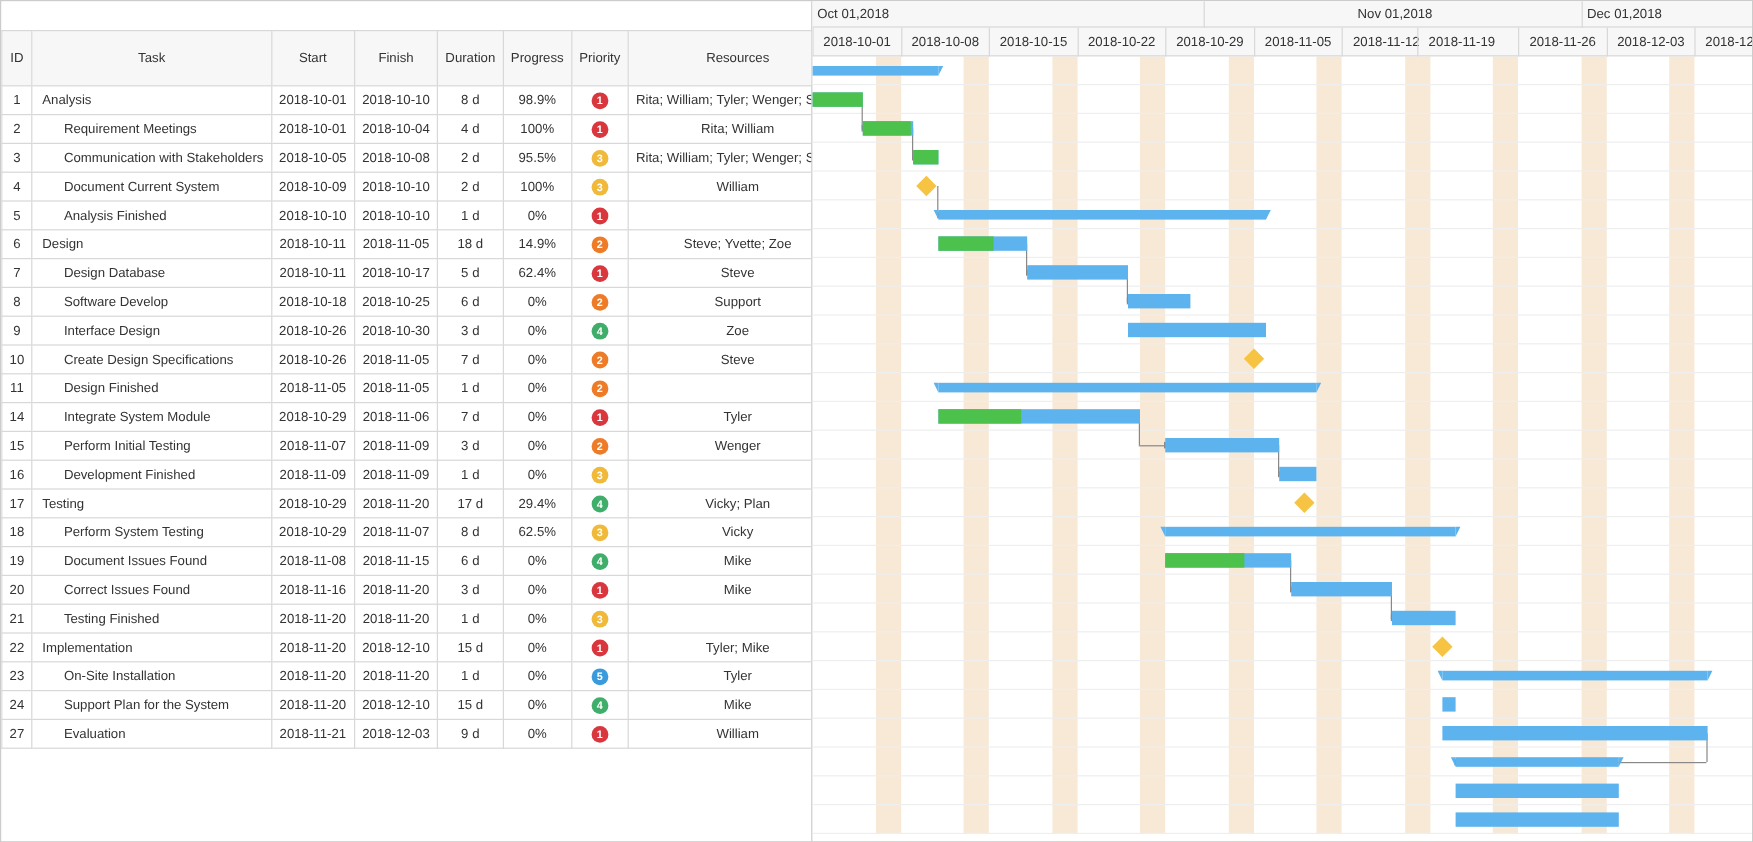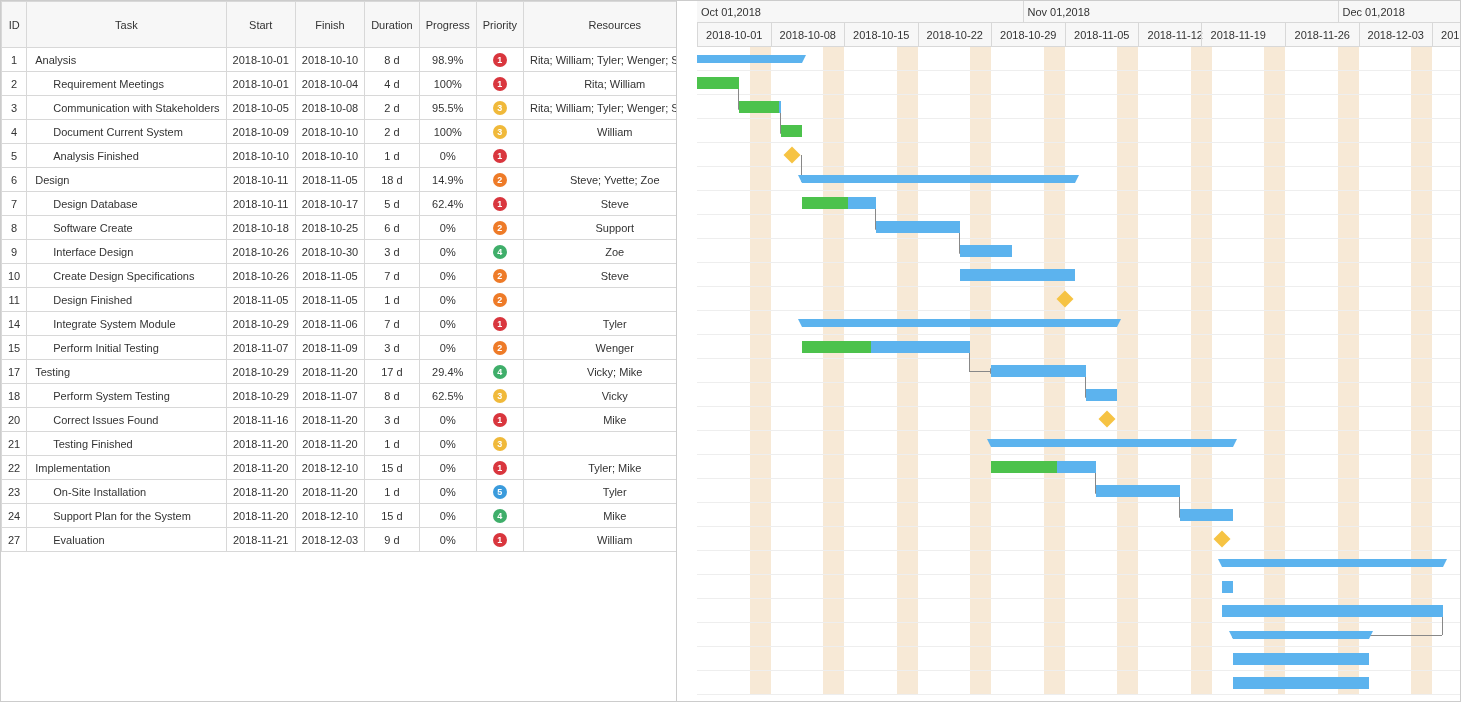--- a/index.html
+++ b/index.html
@@ -19,20 +19,21 @@
   
   .table-pane {
     width: 676px;
     flex-shrink: 0;
     border-right: 1px solid #ccc;
     overflow: hidden;
   }
   table.tasks {
     border-collapse: collapse;
     width: 100%;
+    margin-top: 24px;
   }
   table.tasks th, table.tasks td {
     border: 1px solid #d8d8d8;
     padding: 0 6px;
     height: 24px;
     text-align: center;
     white-space: nowrap;
     overflow: hidden;
     text-overflow: ellipsis;
   }
@@ -53,21 +54,20 @@
     font-size: 9px;
     line-height: 14px;
     text-align: center;
     font-weight: bold;
   }
   
   .gantt-pane {
     flex: 1;
     position: relative;
     overflow: hidden;
-    margin-left: 20px;
   }
   .gantt-header {
     height: 46px;
     border-bottom: 1px solid #d8d8d8;
     position: relative;
     z-index: 3;
     background: #f7f7f7;
   }
   .gantt-header-months {
     height: 22px;
@@ -259,21 +259,21 @@
             <td class="task-name" style="padding-left:26px">Design Database</td>
             <td>2018-10-11</td>
             <td>2018-10-17</td>
             <td>5 d</td>
             <td>62.4%</td>
             <td><span class="priority-badge" style="background:#d9363e">1</span></td>
             <td>Steve</td>
           </tr>
           <tr>
             <td>8</td>
-            <td class="task-name" style="padding-left:26px">Software Create</td>
+            <td class="task-name" style="padding-left:26px">Software Develop</td>
             <td>2018-10-18</td>
             <td>2018-10-25</td>
             <td>6 d</td>
             <td>0%</td>
             <td><span class="priority-badge" style="background:#ee7b28">2</span></td>
             <td>Support</td>
           </tr>
           <tr>
             <td>9</td>
             <td class="task-name" style="padding-left:26px">Interface Design</td>
@@ -318,40 +318,60 @@
             <td>15</td>
             <td class="task-name" style="padding-left:26px">Perform Initial Testing</td>
             <td>2018-11-07</td>
             <td>2018-11-09</td>
             <td>3 d</td>
             <td>0%</td>
             <td><span class="priority-badge" style="background:#ee7b28">2</span></td>
             <td>Wenger</td>
           </tr>
           <tr>
+            <td>16</td>
+            <td class="task-name" style="padding-left:26px">Development Finished</td>
+            <td>2018-11-09</td>
+            <td>2018-11-09</td>
+            <td>1 d</td>
+            <td>0%</td>
+            <td><span class="priority-badge" style="background:#f0b93a">3</span></td>
+            <td></td>
+          </tr>
+          <tr>
             <td>17</td>
             <td class="task-name" style="padding-left:8px">Testing</td>
             <td>2018-10-29</td>
             <td>2018-11-20</td>
             <td>17 d</td>
             <td>29.4%</td>
             <td><span class="priority-badge" style="background:#3fae6a">4</span></td>
-            <td>Vicky; Mike</td>
+            <td>Vicky; Plan</td>
           </tr>
           <tr>
             <td>18</td>
             <td class="task-name" style="padding-left:26px">Perform System Testing</td>
             <td>2018-10-29</td>
             <td>2018-11-07</td>
             <td>8 d</td>
             <td>62.5%</td>
             <td><span class="priority-badge" style="background:#f0b93a">3</span></td>
             <td>Vicky</td>
           </tr>
           <tr>
+            <td>19</td>
+            <td class="task-name" style="padding-left:26px">Document Issues Found</td>
+            <td>2018-11-08</td>
+            <td>2018-11-15</td>
+            <td>6 d</td>
+            <td>0%</td>
+            <td><span class="priority-badge" style="background:#3fae6a">4</span></td>
+            <td>Mike</td>
+          </tr>
+          <tr>
             <td>20</td>
             <td class="task-name" style="padding-left:26px">Correct Issues Found</td>
             <td>2018-11-16</td>
             <td>2018-11-20</td>
             <td>3 d</td>
             <td>0%</td>
             <td><span class="priority-badge" style="background:#d9363e">1</span></td>
             <td>Mike</td>
           </tr>
           <tr>
@@ -405,21 +425,21 @@
             <td>William</td>
           </tr>
         </tbody>
     </table>
   </div>
 
   <div class="gantt-pane">
     <div class="gantt-header">
       <div class="gantt-header-months" id="gantt-months">
           <div class="gantt-header-month" style="left: 0px; width: 325.5px;">Oct 01,2018</div>
-          <div class="gantt-header-month" style="left: 325.5px; width: 315px;">Nov 01,2018</div>
+          <div class="gantt-header-month" style="left: 325.5px; width: 315px; text-align: center;">Nov 01,2018</div>
           <div class="gantt-header-month" style="left: 640.5px; width: 199.5px;">Dec 01,2018</div>
         </div>
       <div class="gantt-header-weeks" id="gantt-weeks">
           <div class="gantt-header-week" style="left: 0px; width: 73.5px;">2018-10-01</div>
           <div class="gantt-header-week" style="left: 73.5px; width: 73.5px;">2018-10-08</div>
           <div class="gantt-header-week" style="left: 147px; width: 73.5px;">2018-10-15</div>
           <div class="gantt-header-week" style="left: 220.5px; width: 73.5px;">2018-10-22</div>
           <div class="gantt-header-week" style="left: 294px; width: 73.5px;">2018-10-29</div>
           <div class="gantt-header-week" style="left: 367.5px; width: 73.5px;">2018-11-05</div>
           <div class="gantt-header-week" style="left: 441px; width: 73.5px;">2018-11-12</div>

